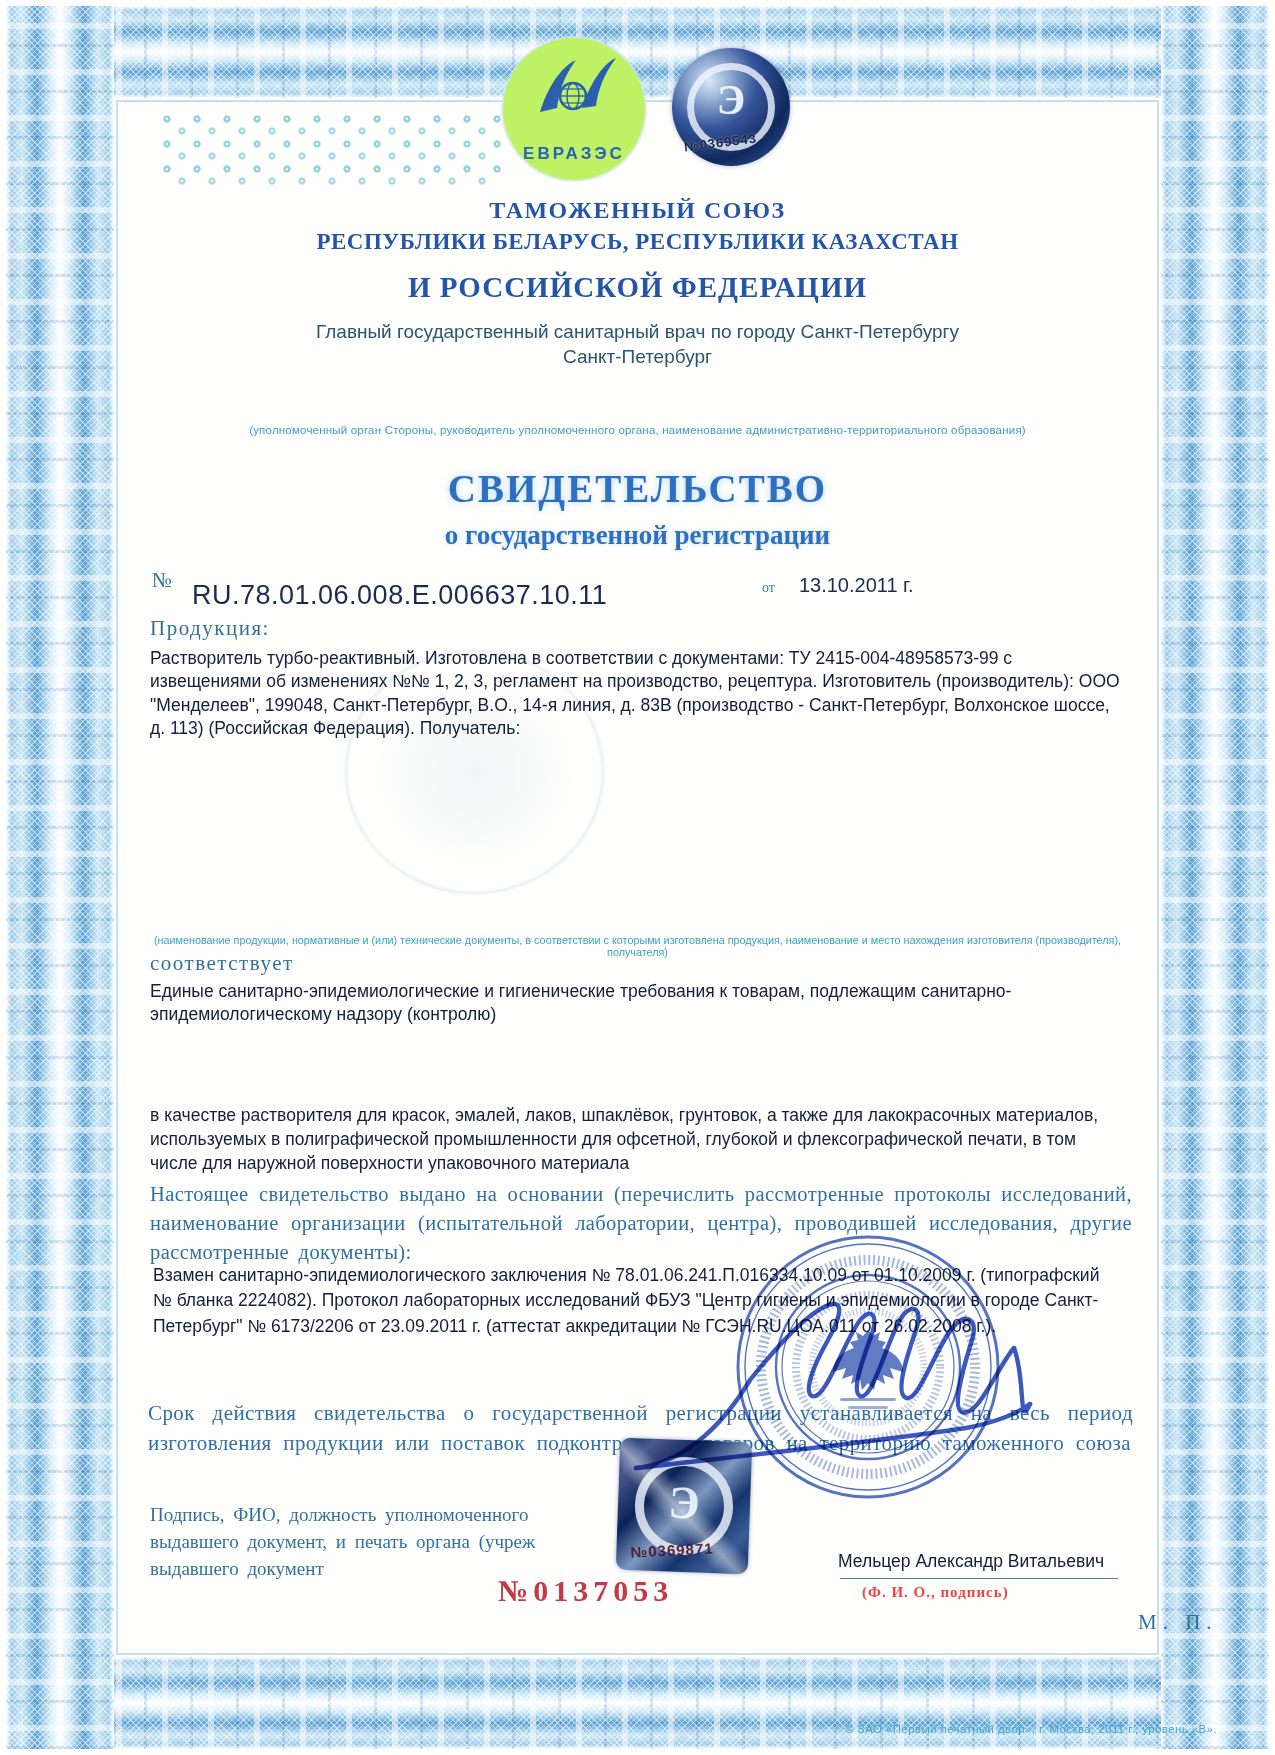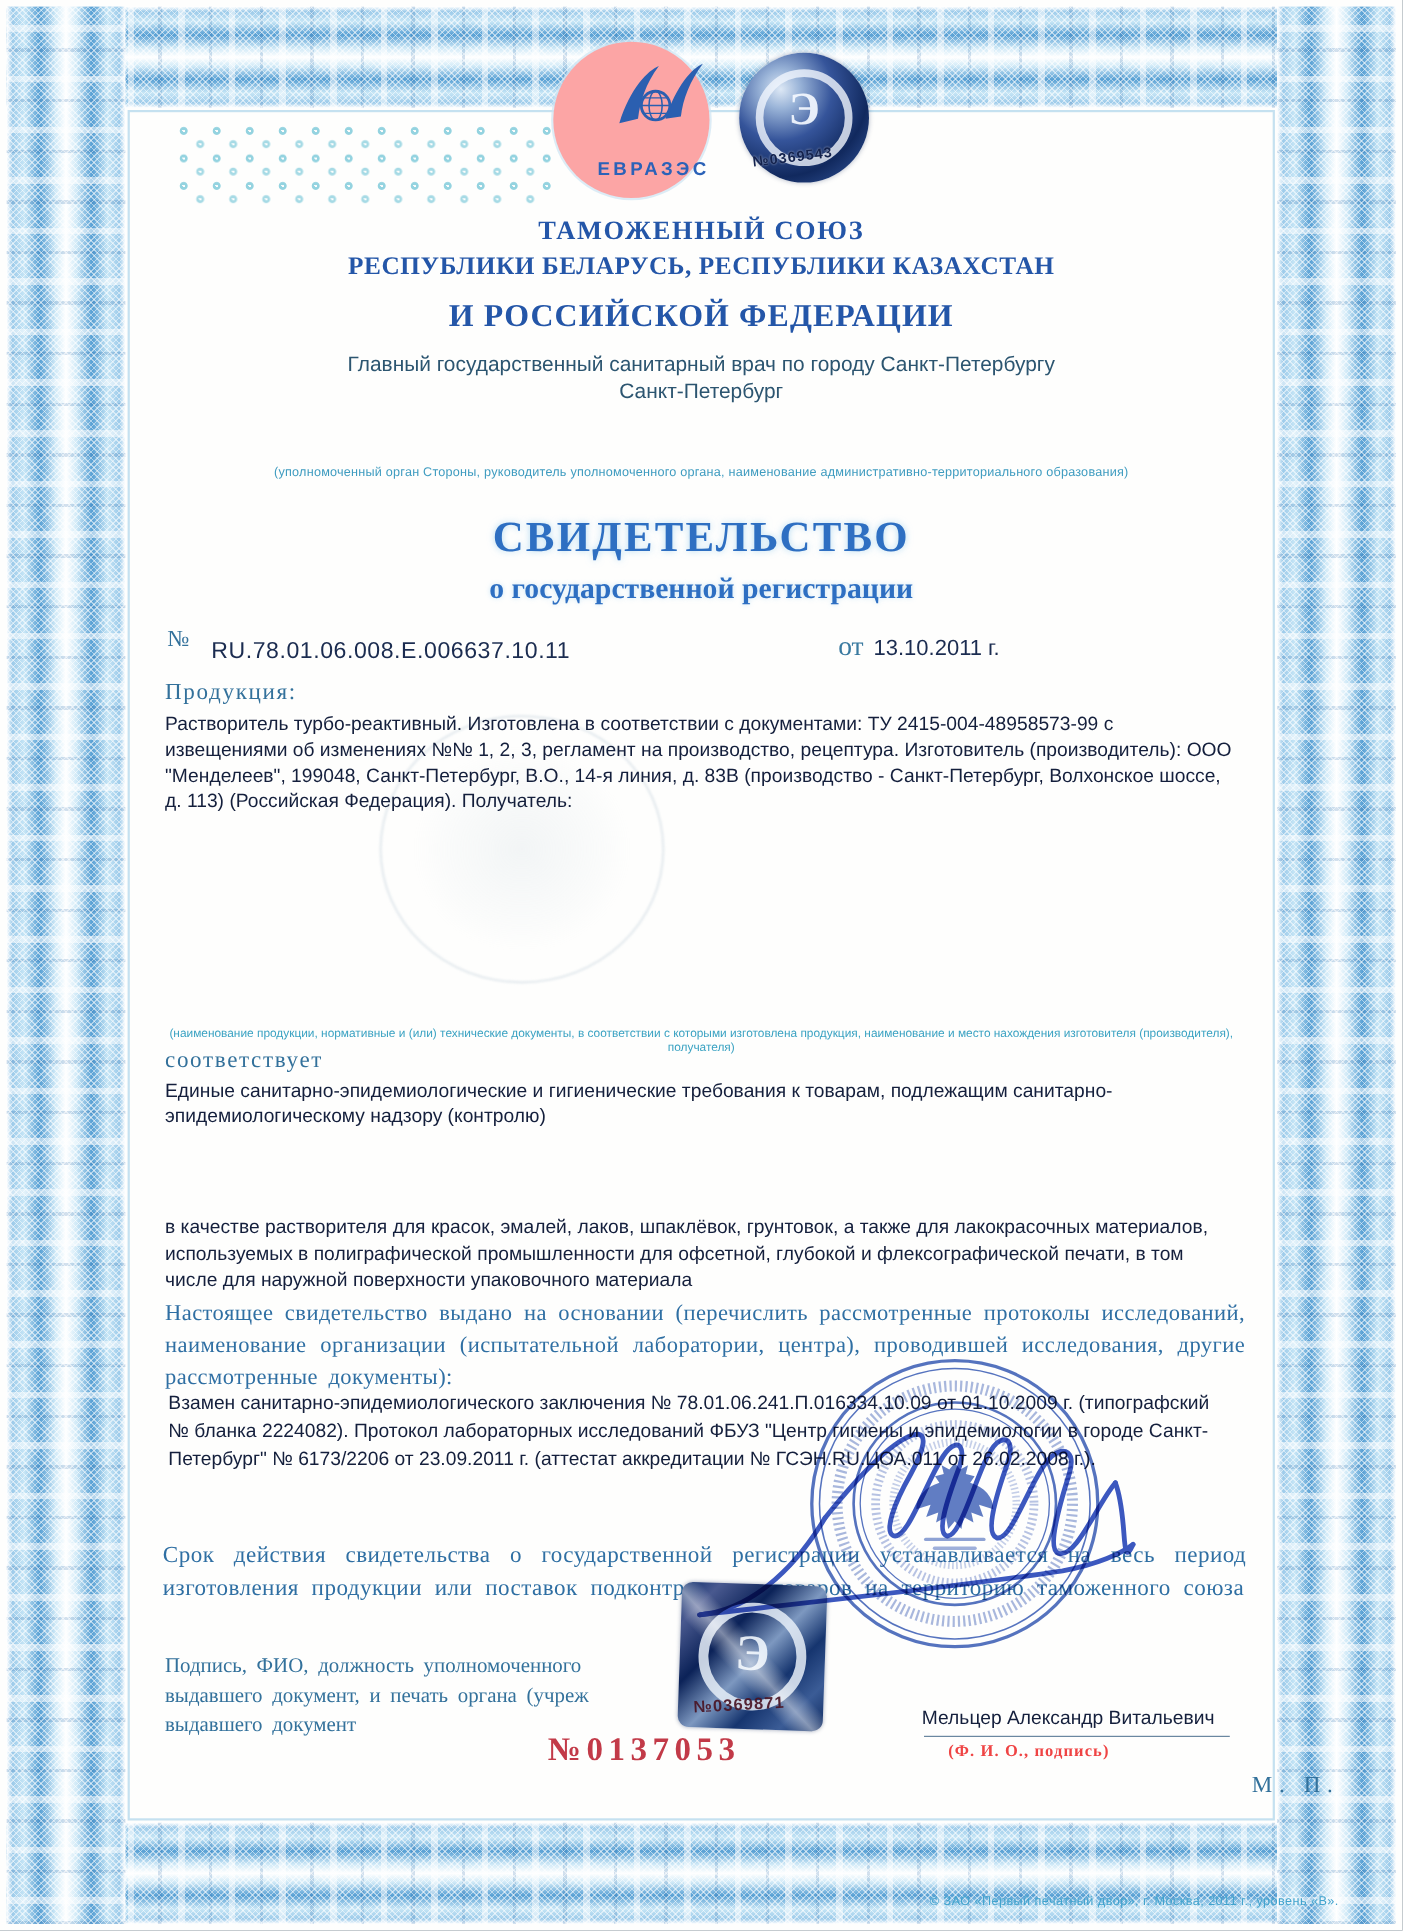--- a/index.html
+++ b/index.html
@@ -41,21 +41,21 @@
   }
   .watermark {
     position:absolute; left:345px; top:650px; width:255px; height:240px; z-index:2;
     border-radius:50%; border:2px solid rgba(170,190,205,.3);
     background:radial-gradient(closest-side, rgba(190,205,215,.18), rgba(190,205,215,.05) 60%, transparent 78%);
     filter:blur(1px);
   }
 
   
   .eurasec { position:absolute; left:503px; top:38px; width:142px; height:142px; border-radius:50%;
-    background:#fca5a5; z-index:3; box-shadow:0 0 0 2px rgba(205,228,242,.7); text-align:right; }
+    background:#bef264; z-index:3; box-shadow:0 0 0 2px rgba(205,228,242,.7); text-align:center; }
   .eurasec svg { margin-top:16px; }
   .eurasec-label { position:absolute; left:0; right:0; bottom:16px; font-weight:bold; font-size:17px;
     letter-spacing:3px; color:#2b62b8; }
   .holo-top { position:absolute; left:672px; top:48px; width:118px; height:118px; border-radius:50%; z-index:3;
     background:radial-gradient(circle at 32% 28%, #dde8f5 0%, #9ab4d8 15%, #35549a 40%, #11295e 68%, #3a5ea6 100%);
     box-shadow:0 0 5px rgba(20,40,90,.35); }
   .holo-ring { position:absolute; inset:15px; border-radius:50%; border:7px solid rgba(240,245,252,.8); }
   .holo-glyph { position:absolute; left:0; right:0; top:28px; text-align:center; font-weight:bold; font-size:42px;
     color:rgba(244,248,255,.92); font-family:"Liberation Serif",serif; }
   .holo-top-serial { position:absolute; left:12px; bottom:16px; font-weight:bold; font-size:13px; color:#13224d;
@@ -82,23 +82,23 @@
   .u3 { top:271px; font-size:29px; letter-spacing:1px; }
   .org { color:#2c5570; font-size:19px; }
   .o1 { top:297px; } .o2 { top:321px; } .o3 { top:346px; }
   .auth-note { top:424px; font-size:11.5px; color:#3f9cc0; letter-spacing:.2px; }
   .title-main { top:466px; font-family:"Liberation Serif",serif; font-weight:bold; font-size:39px;
     letter-spacing:2px; color:#2e6fc2; text-shadow:0 0 7px rgba(120,190,235,.55); }
   .title-sub { top:520px; font-family:"Liberation Serif",serif; font-weight:bold; font-size:27px;
     color:#2e6fc2; text-shadow:0 0 5px rgba(120,190,235,.4); }
   .labelteal { font-family:"Liberation Serif",serif; color:#33719b; }
   .num-label { left:152px; top:568px; font-size:21px; }
-  .num-value { left:192px; top:580px; font-size:21px; color:#1b2c50; letter-spacing:.5px; }
+  .num-value { left:192px; top:580px; font-size:27px; color:#1b2c50; letter-spacing:.5px; }
   .date-wrap { left:762px; top:574px; font-size:20px; }
-  .date-prefix { font-family:"Liberation Serif",serif; color:#3a7aa0; margin-right:9px; font-size:25px; }
+  .date-prefix { font-family:"Liberation Serif",serif; color:#3a7aa0; margin-right:24px; font-size:14px; }
   .date-value { color:#1b2c50; }
   .product-label { left:150px; top:616px; font-size:21px; letter-spacing:1.5px; }
   .body-dark { color:#141f3c; font-size:17.5px; line-height:1.34; }
   .product-text { left:150px; top:647px; width:975px; }
   .product-note { left:135px; top:934px; width:1005px; font-size:10.8px; color:#3aa2c2; text-align:center; }
   .conf-label { left:150px; top:951px; font-size:21px; letter-spacing:1.5px; }
   .conf-text { left:150px; top:980px; width:975px; }
   .stmt { font-family:"Liberation Serif",serif; color:#2f6fa3; text-align:justify; line-height:1.42;
     letter-spacing:.4px; word-spacing:6px; }
   .reg-stmt { left:150px; top:1035px; width:982px; font-size:21px; }

